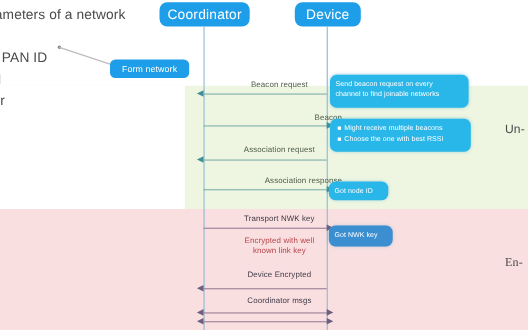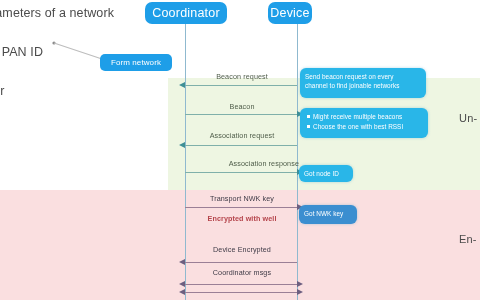--- a/index.html
+++ b/index.html
@@ -78,21 +78,21 @@
     height: 22px;
     border-radius: 7px;
     background: #1e9ee8;
     color: #ffffff;
     font-size: 12.5px;
     line-height: 22px;
     text-align: center;
     letter-spacing: .2px;
   }
   .actor-coordinator { left: 145px; width: 82px; }
-  .actor-device      { left: 268px; width: 44px; }
+  .actor-device      { left: 268px; width: 60px; }
 
   
   .lifeline {
     position: absolute;
     top: 24px;
     width: 1px;
     height: 276px;
     background: #8fb9cf;
   }
   .ll-coordinator { left: 185px; }
@@ -144,23 +144,24 @@
 
   .msg-label {
     position: absolute;
     left: 185px;
     width: 114px;
     text-align: center;
     font-size: 7.2px;
     line-height: 9px;
     letter-spacing: .1px;
     color: #4f5d4a;
+    padding-left: 12px;
   }
   .msg-label.pinktext { color: #3e3a46; }
-  .msg-label.redtext  { color: #b5454c; font-weight: bold; }
+  .msg-label.redtext  { color: #b5454c; font-weight: normal; }
 
   
   .callout {
     position: absolute;
     border-radius: 6px;
     background: #29b6e8;
     color: #ffffff;
     font-size: 6.4px;
     line-height: 9px;
     letter-spacing: .05px;
@@ -196,21 +197,21 @@
   
   .phase-label {
     position: absolute;
     font-size: 11px;
     color: #4b4b4b;
     letter-spacing: .2px;
     white-space: nowrap;
     padding-left: 10px;
   }
   .pl-unenc { left: 449px; top: 112px; }
-  .pl-enc   { left: 449px; top: 233px; }
+  .pl-enc   { left: 449px; top: 233px; font-family: Liberation Serif, serif; }
 </style>
 </head>
 <body>
 
 <div id="stage">
 
   <div class="band band-unenc">
     <div class="band-left-mask"></div>
   </div>
   <div class="band band-enc"></div>
@@ -234,41 +235,42 @@
   <div class="lifeline ll-coordinator"></div>
   <div class="lifeline ll-device"></div>
 
   <div class="form-pill">Form network</div>
 
   <div class="msg-label" style="top:72px;">Beacon request</div>
   <div class="msg" style="top:85px;">
     <span class="head left"></span>
   </div>
 
-  <div class="msg-label" style="top:102px;">Beacon</div>
+  <div class="msg-label" style="top:102px;text-align:right;">Beacon</div>
   <div class="msg" style="top:114px;">
     <span class="head right"></span>
   </div>
 
   <div class="msg-label" style="top:131px;">Association request</div>
   <div class="msg" style="top:145px;">
     <span class="head left"></span>
   </div>
 
   <div class="msg-label" style="top:159px;text-align:right;">Association response</div>
   <div class="msg" style="top:172px;">
     <span class="head right"></span>
   </div>
 
   <div class="msg-label pinktext" style="top:194px;">Transport NWK key</div>
   <div class="msg pinkline" style="top:207px;">
     <span class="head right"></span>
   </div>
 
   <div class="msg-label redtext" style="top:214px;">Encrypted with well</div>
+  <div class="msg-label redtext" style="top:223px;">known link key</div>
 
   <div class="msg-label pinktext" style="top:245px;">Device Encrypted</div>
   <div class="msg pinkline" style="top:262px;">
     <span class="head left"></span>
   </div>
 
   <div class="msg-label pinktext" style="top:268px;">Coordinator msgs</div>
   <div class="msg pinkline" style="top:284px;">
     <span class="head left"></span>
     <span class="head right"></span>

